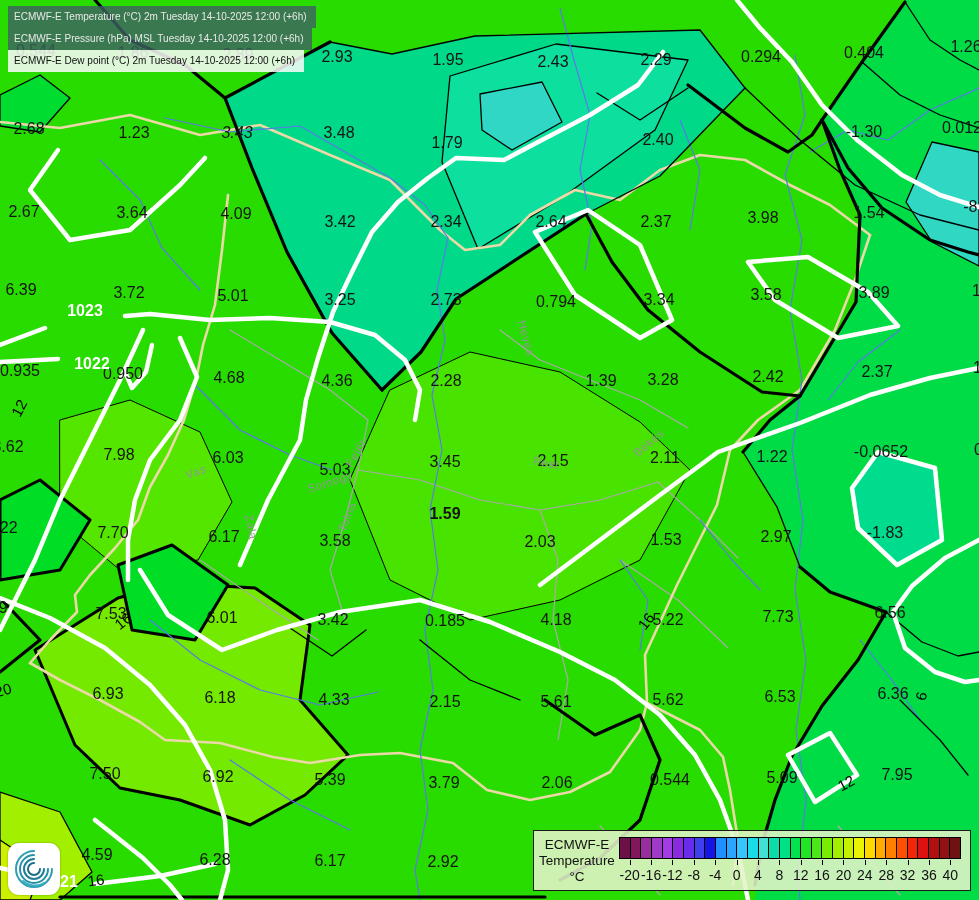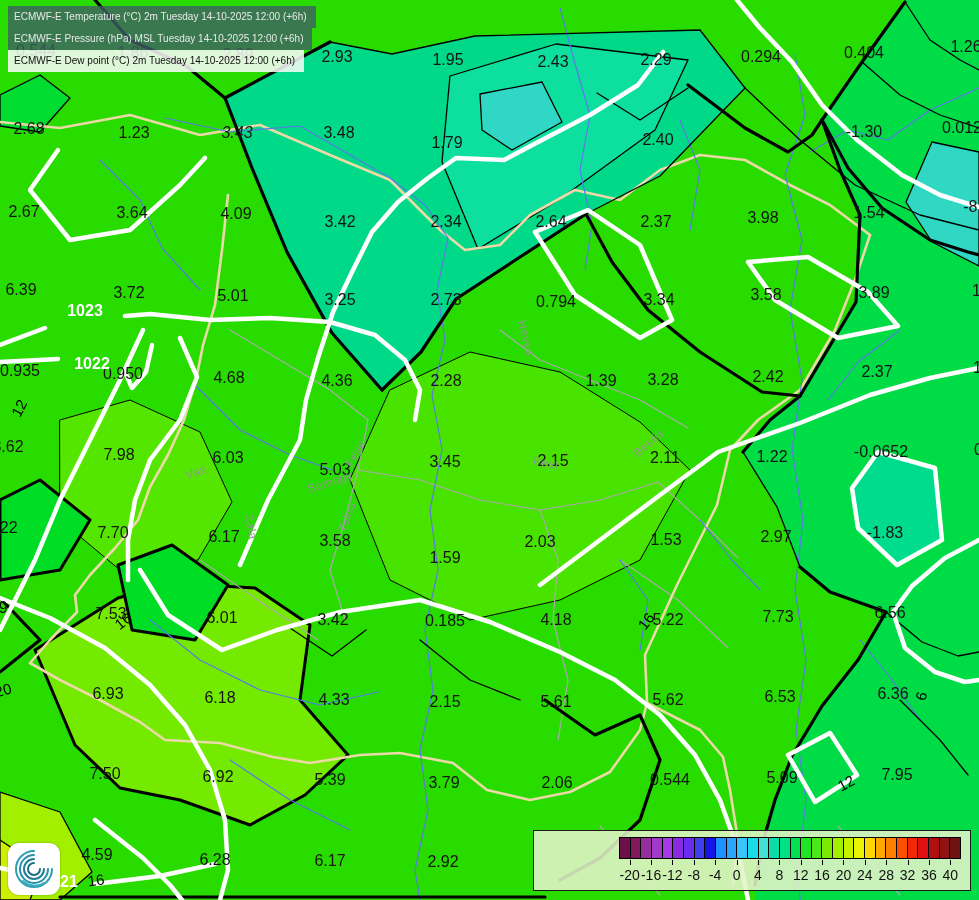--- a/index.html
+++ b/index.html
@@ -204,21 +204,21 @@
       <div class="lbl dp" style="left: 445px; top: 462px;">3.45</div>
       <div class="lbl dp" style="left: 553px; top: 461px;">2.15</div>
       <div class="lbl dp" style="left: 665px; top: 458px;">2.11</div>
       <div class="lbl dp" style="left: 772px; top: 457px;">1.22</div>
       <div class="lbl dp" style="left: 881px; top: 452px;">-0.0652</div>
       <div class="lbl dp" style="left: 985px; top: 450px;">0.2</div>
       <div class="lbl dp" style="left: 2px; top: 528px;">1.22</div>
       <div class="lbl dp" style="left: 113px; top: 533px;">7.70</div>
       <div class="lbl dp" style="left: 224px; top: 537px;">6.17</div>
       <div class="lbl dp" style="left: 335px; top: 541px;">3.58</div>
-      <div class="lbl dp" style="left: 445px; top: 558px;">1.59</div>
+      <div class="lbl dp" style="left: 445px; top: 514px; font-weight: bold;">1.59</div>
       <div class="lbl dp" style="left: 540px; top: 542px;">2.03</div>
       <div class="lbl dp" style="left: 666px; top: 540px;">1.53</div>
       <div class="lbl dp" style="left: 776px; top: 537px;">2.97</div>
       <div class="lbl dp" style="left: 885px; top: 533px;">-1.83</div>
       <div class="lbl dp" style="left: -8px; top: 608px;">7.29</div>
       <div class="lbl dp" style="left: 111px; top: 614px;">7.53</div>
       <div class="lbl dp" style="left: 222px; top: 618px;">6.01</div>
       <div class="lbl dp" style="left: 333px; top: 620px;">3.42</div>
       <div class="lbl dp" style="left: 445px; top: 621px;">0.185</div>
       <div class="lbl dp" style="left: 556px; top: 620px;">4.18</div>
@@ -265,20 +265,25 @@
       <div class="lbl cn" style="left: 649px; top: 443px; transform: translate(-50%, -50%) rotate(-40deg);">Békés</div>
     </div>
 
   <div id="header">
       <div class="hline dark" style="top: 6px;">ECMWF-E Temperature (°C) 2m Tuesday 14-10-2025 12:00 (+6h)</div>
       <div class="hline dark" style="top: 28px;">ECMWF-E Pressure (hPa) MSL Tuesday 14-10-2025 12:00 (+6h)</div>
       <div class="hline light" style="top: 50px;">ECMWF-E Dew point (°C) 2m Tuesday 14-10-2025 12:00 (+6h)</div>
     </div>
 
   <div class="legend">
+    <div class="leg-title">
+      <div>ECMWF-E</div>
+      <div>Temperature</div>
+      <div>°C</div>
+    </div>
     <div id="leg-bar" class="leg-bar">
         <div class="cell" style="background: rgb(109, 16, 72);"></div>
         <div class="cell" style="background: rgb(130, 23, 92);"></div>
         <div class="cell" style="background: rgb(150, 46, 155);"></div>
         <div class="cell" style="background: rgb(160, 58, 200);"></div>
         <div class="cell" style="background: rgb(163, 60, 230);"></div>
         <div class="cell" style="background: rgb(138, 43, 226);"></div>
         <div class="cell" style="background: rgb(106, 43, 238);"></div>
         <div class="cell" style="background: rgb(63, 63, 240);"></div>
         <div class="cell" style="background: rgb(21, 21, 232);"></div>

